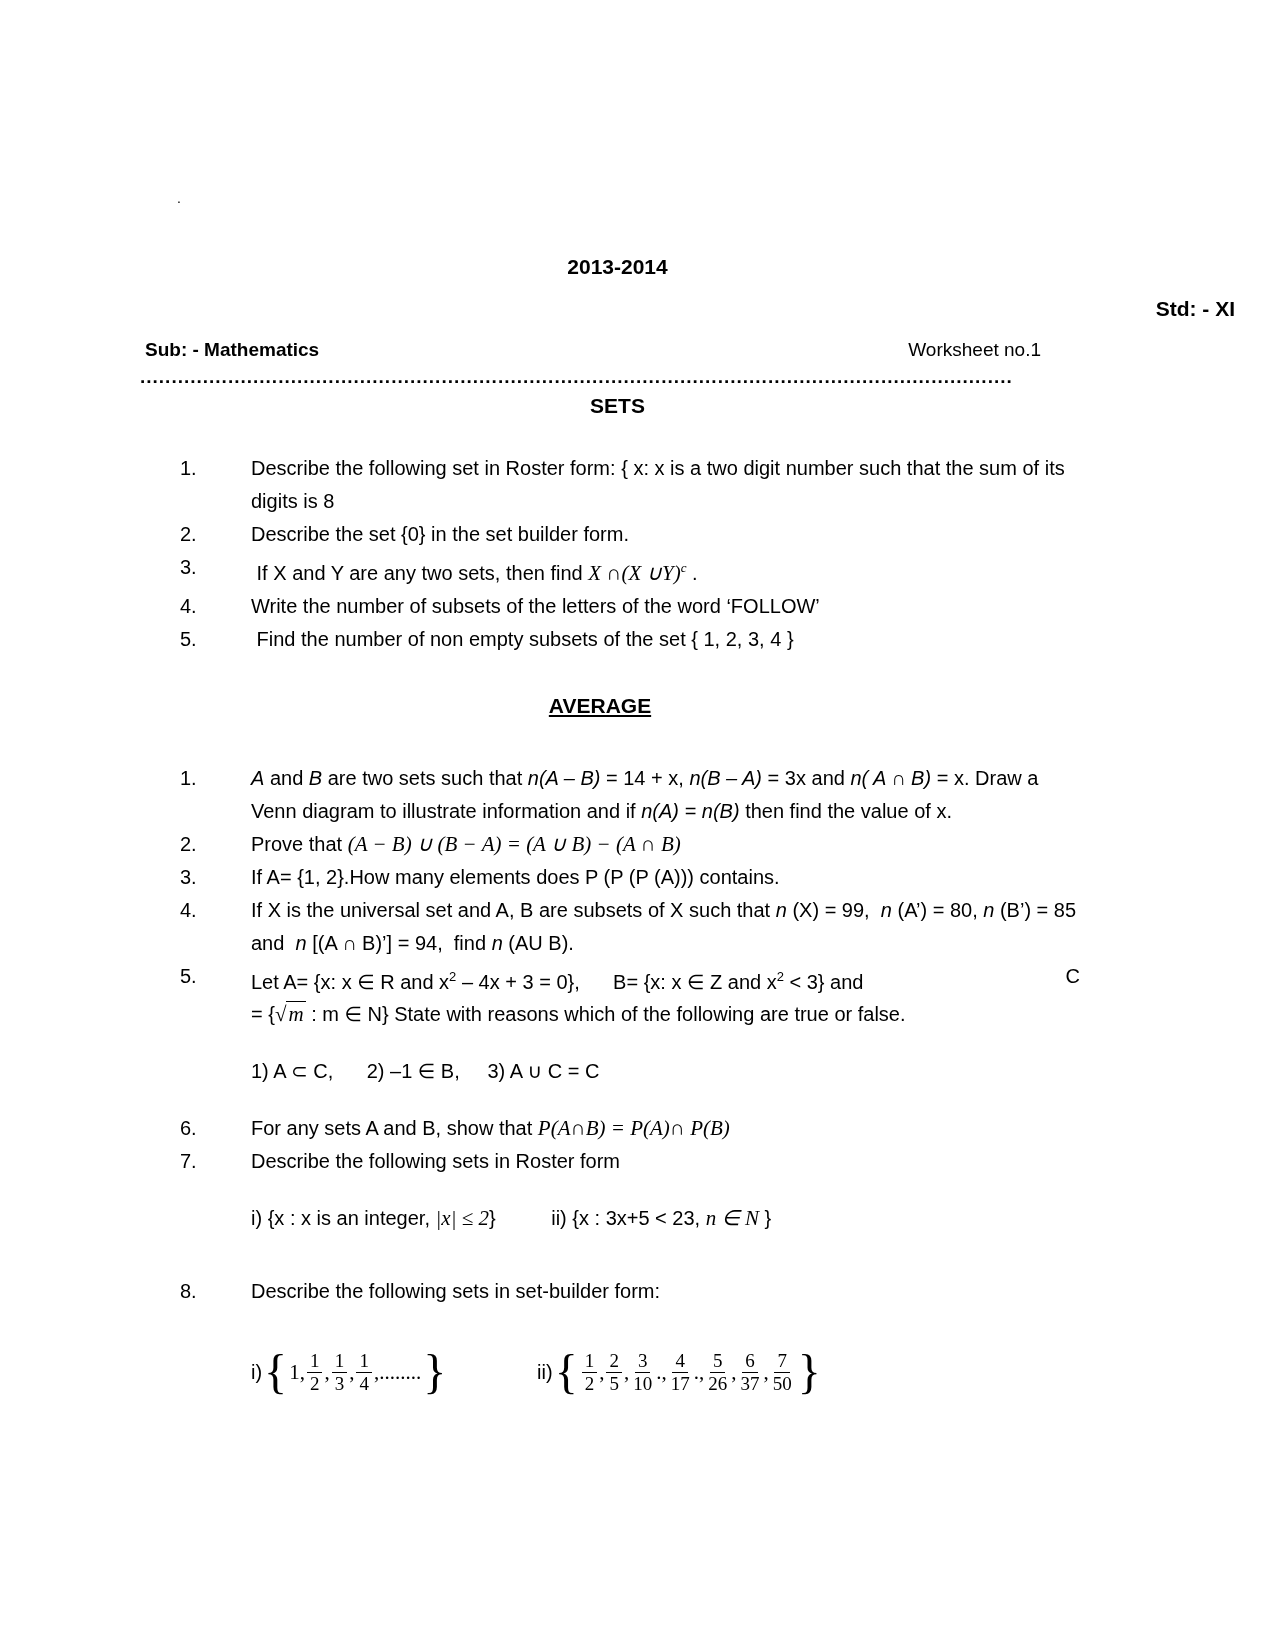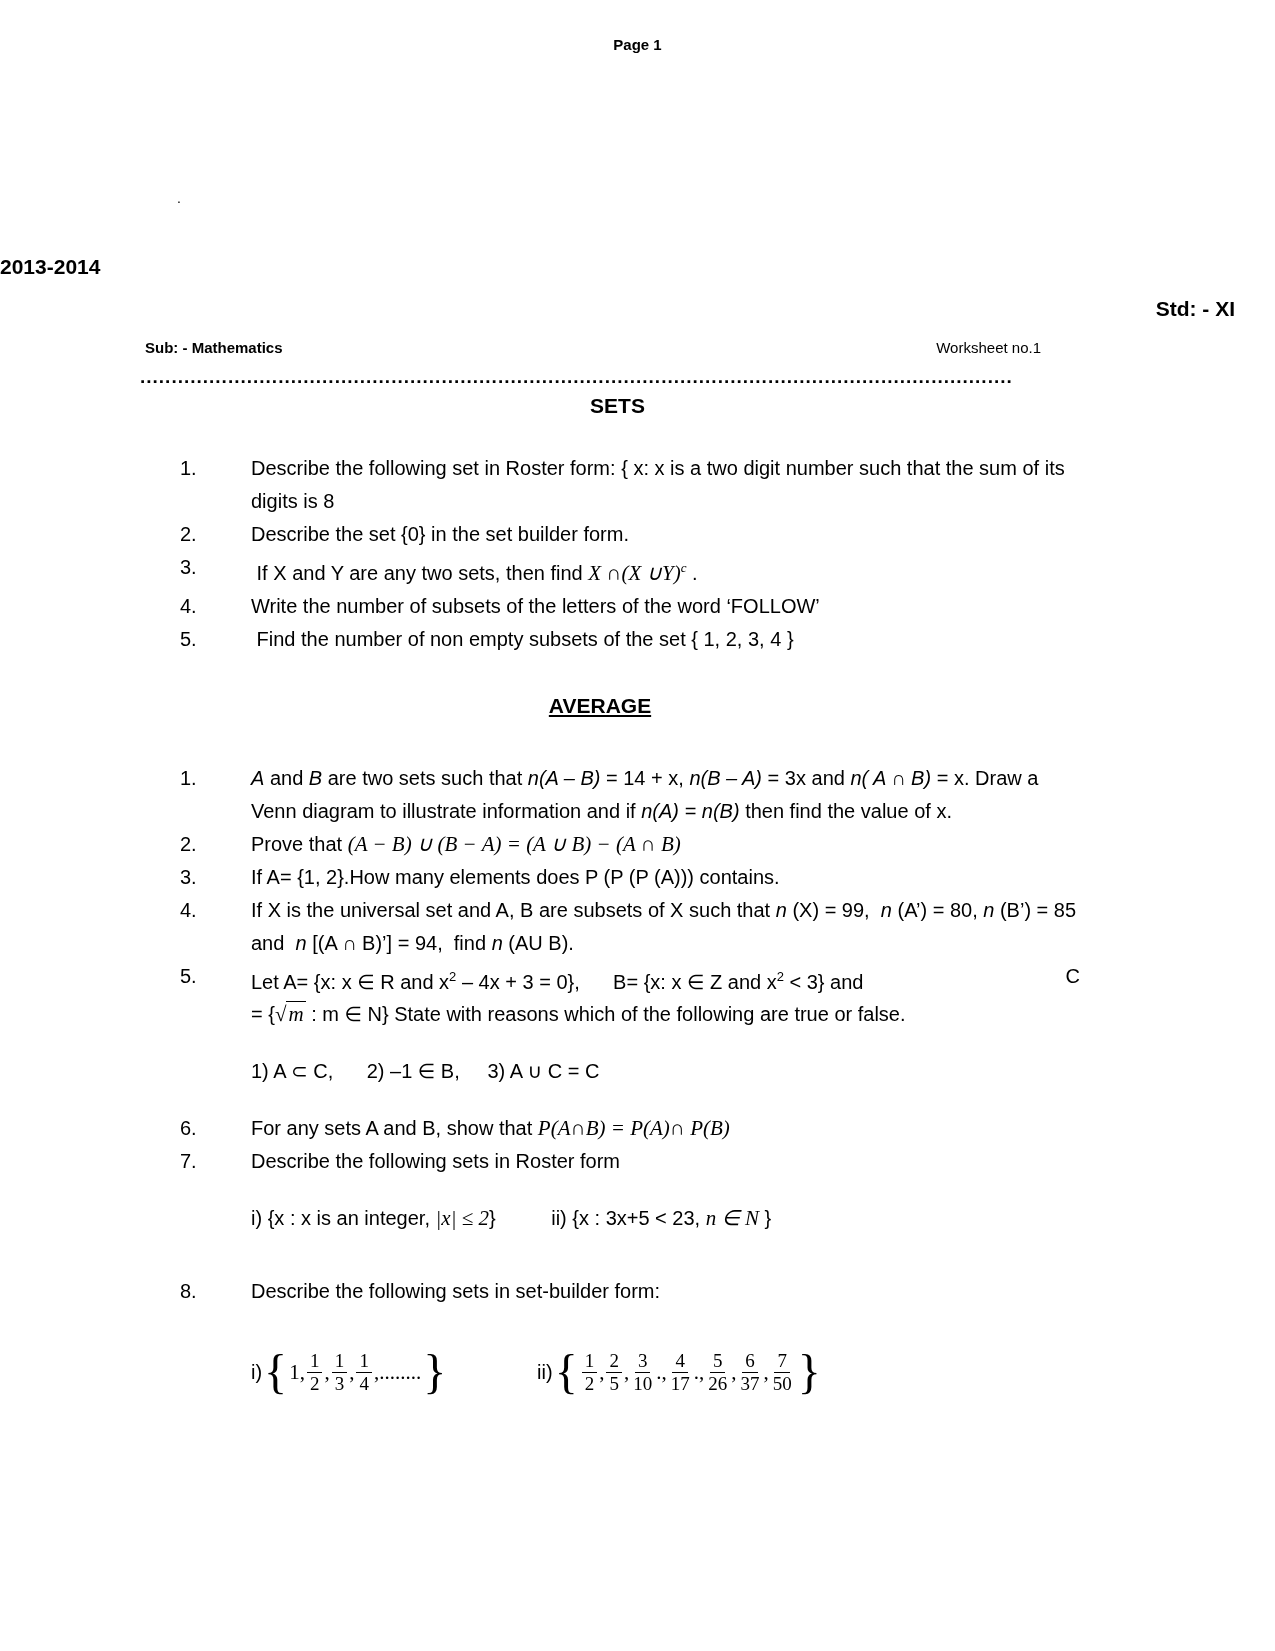--- a/index.html
+++ b/index.html
@@ -8,23 +8,23 @@
     position:relative;
     width:1275px; height:1651px;
     background:#ffffff;
     font-family:"Liberation Sans", sans-serif;
     color:#000;
     margin:0 auto;
     overflow:hidden;
   }
   .page-num { position:absolute; top:36px; left:0; right:0; text-align:center; font-weight:bold; font-size:15px; }
   .stray { position:absolute; left:177px; top:190px; font-size:14px; }
-  .year  { position:absolute; top:255px; left:0; right:40px; text-align:left; font-weight:bold; font-size:21px; }
+  .year  { position:absolute; top:255px; left:0; right:40px; text-align:center; font-weight:bold; font-size:21px; }
   .std   { position:absolute; top:297px; left:0; right:40px; text-align:right; font-weight:bold; font-size:21px; }
-  .subrow { position:absolute; top:339px; left:145px; right:234px; display:flex; justify-content:space-between; font-size:15px; }
+  .subrow { position:absolute; top:339px; left:145px; right:234px; display:flex; justify-content:space-between; font-size:19px; }
   .subject { font-weight:bold; }
   .worksheet { font-weight:normal; }
   .divider { position:absolute; top:366px; left:140px; width:872px; overflow:hidden; white-space:nowrap; font-weight:bold; font-size:19px; letter-spacing:1px; }
   .title { position:absolute; top:394px; left:0; right:40px; text-align:center; font-weight:bold; font-size:21px; }
 
   #sections { position:absolute; top:452px; left:180px; width:900px; }
   .sec-heading { text-align:center; font-weight:bold; font-size:21px; text-decoration:underline; margin:10px 60px 44px 0; }
   section + section .sec-heading { margin-top:38px; }
 
   .item { display:flex; font-size:20px; line-height:33px; }
@@ -50,21 +50,20 @@
   .seg-sqrt .rad { font-style:normal; }
   .seg-sqrt .radicand { border-top:1.5px solid #000; padding:0 2px; }
 
   .fracline { display:flex; align-items:center; }
   .fracline span { white-space:pre; }
 </style>
 </head>
 <body>
 
 <div class="page">
-  <div class="page-num">Page 1</div>
   <div class="stray">.</div>
   <div class="year">2013-2014</div>
   <div class="std">Std: - XI</div>
   <div class="subrow">
     <span class="subject">Sub: - Mathematics</span>
     <span class="worksheet">Worksheet no.1</span>
   </div>
   <div class="divider">.........................................................................................................................................................................................</div>
   <div class="title">SETS</div>
   <div id="sections">

